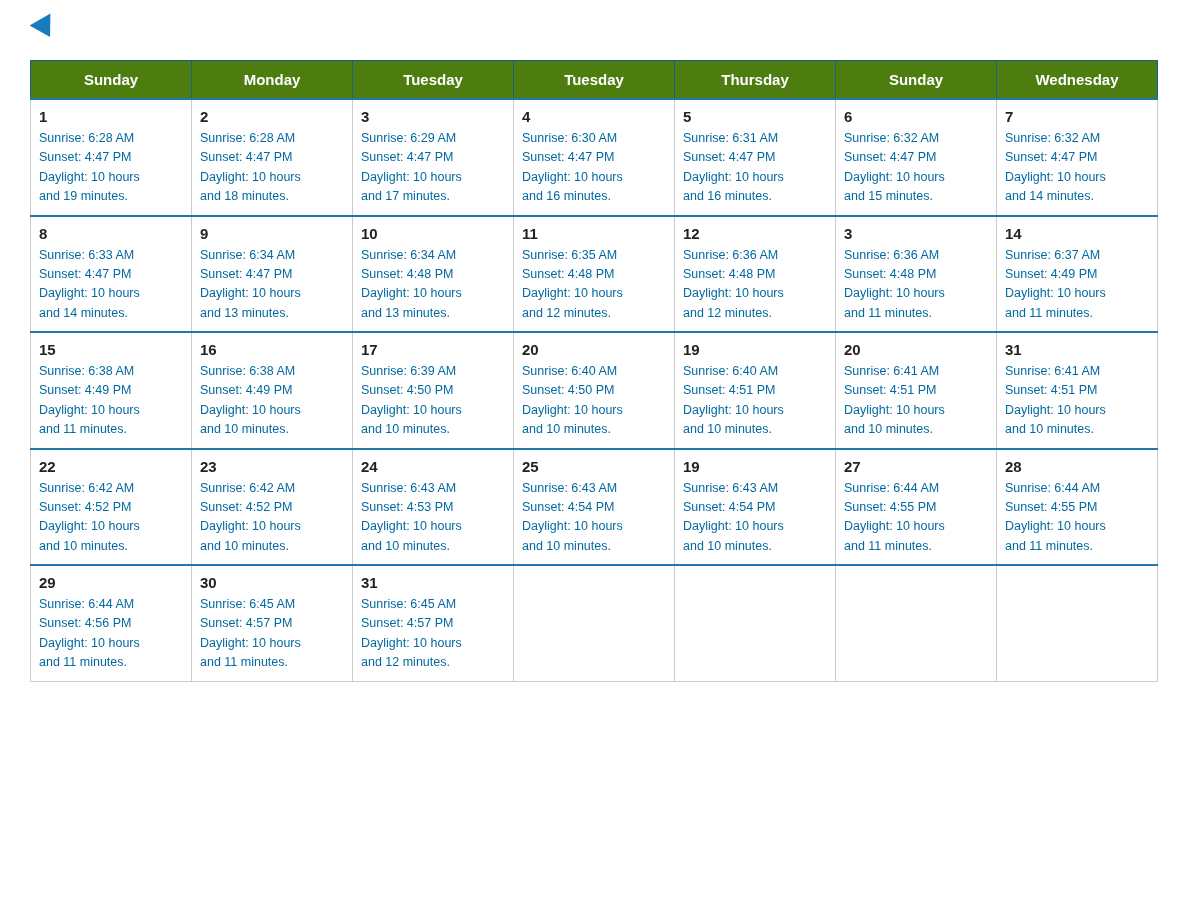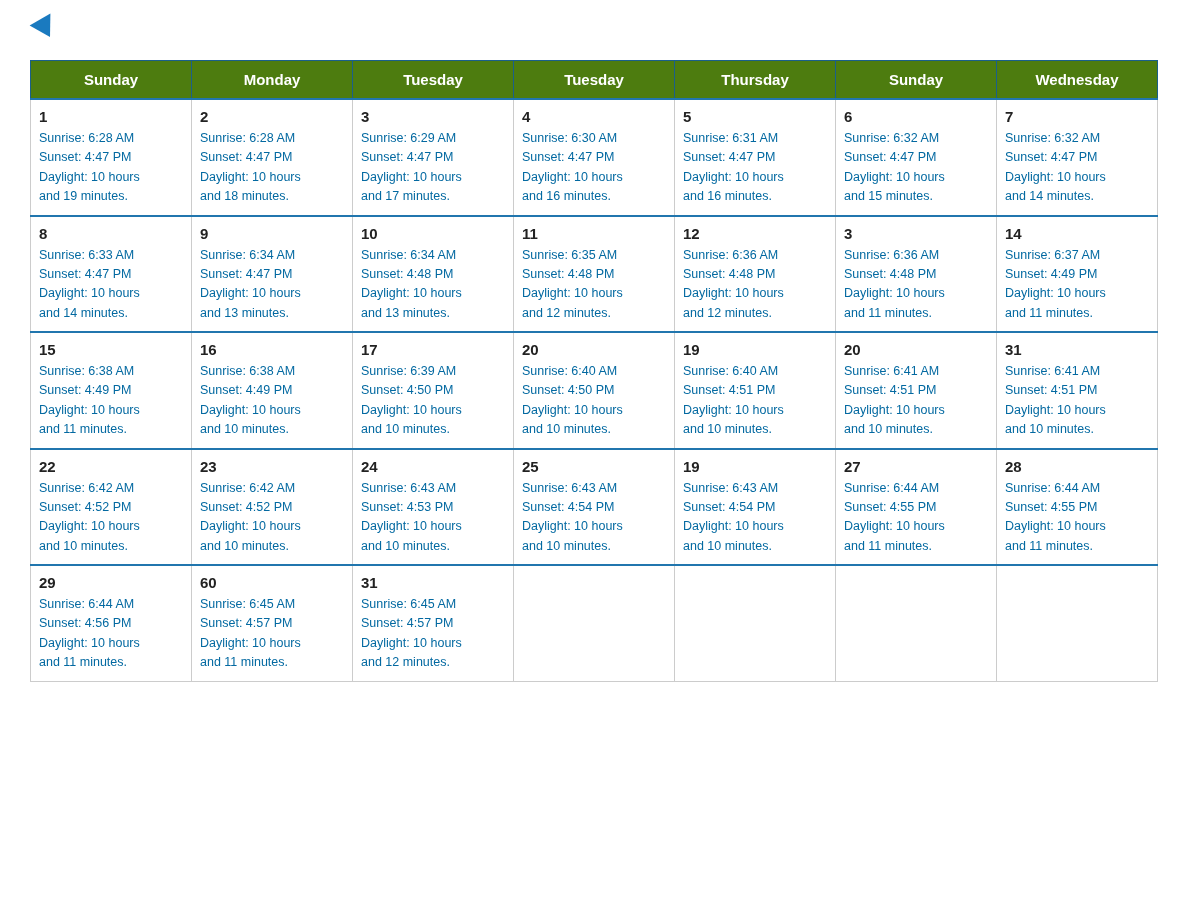--- a/index.html
+++ b/index.html
@@ -247,21 +247,21 @@
         <span class="day-num">28</span>
         <div class="day-info">Sunrise: 6:44 AM<br>Sunset: 4:55 PM<br>Daylight: 10 hours<br>and 11 minutes.</div>
         </td>
       </tr>
       <tr>
         <td>
         <span class="day-num">29</span>
         <div class="day-info">Sunrise: 6:44 AM<br>Sunset: 4:56 PM<br>Daylight: 10 hours<br>and 11 minutes.</div>
         </td>
         <td>
-        <span class="day-num">60</span>
+        <span class="day-num">30</span>
         <div class="day-info">Sunrise: 6:45 AM<br>Sunset: 4:57 PM<br>Daylight: 10 hours<br>and 11 minutes.</div>
         </td>
         <td>
         <span class="day-num">31</span>
         <div class="day-info">Sunrise: 6:45 AM<br>Sunset: 4:57 PM<br>Daylight: 10 hours<br>and 12 minutes.</div>
         </td>
         <td></td>
         <td></td>
         <td></td>
         <td></td>

